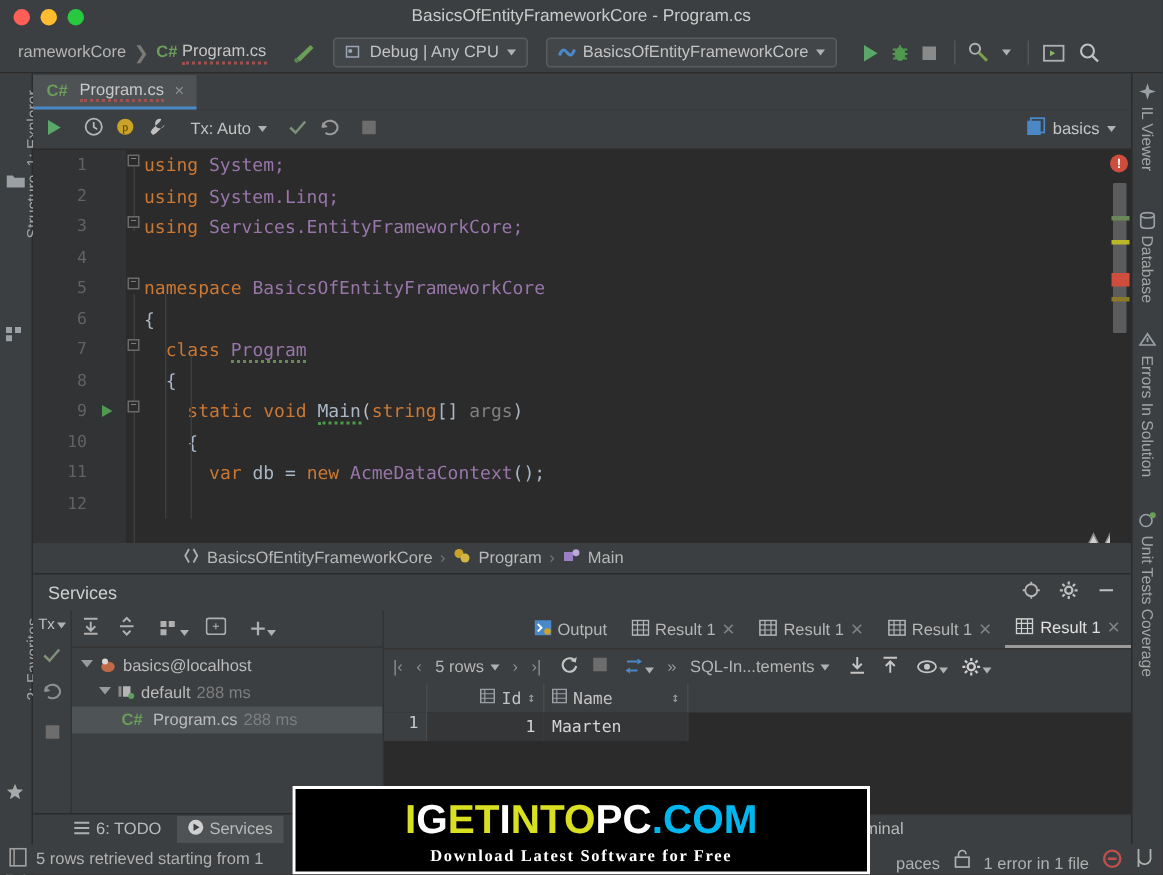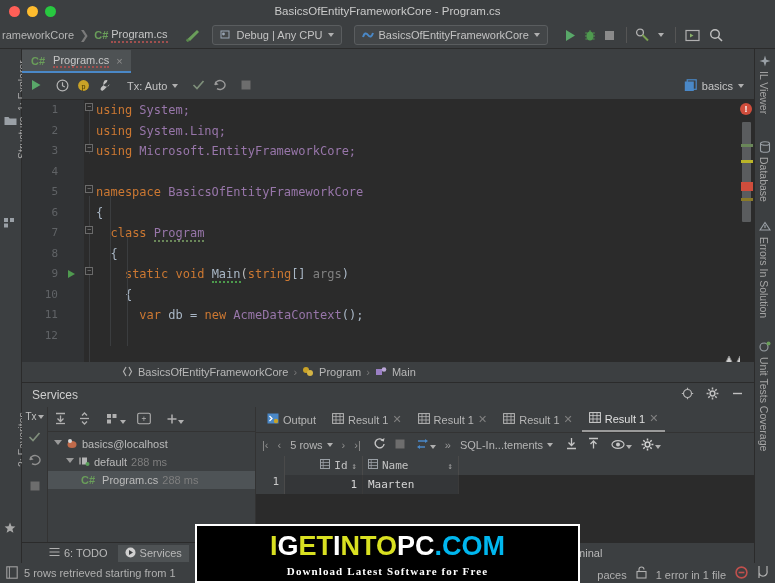--- a/index.html
+++ b/index.html
@@ -181,21 +181,21 @@
   .tnode.sel { background: #4e5356; }
   .tri { width: 0; height: 0; border-left: 4.5px solid #9a9a9a;
     border-top: 3.5px solid transparent; border-bottom: 3.5px solid transparent; }
   .tri.open { border-left: 4px solid transparent; border-right: 4px solid transparent;
     border-top: 5px solid #9a9a9a; }
   .ms { color: #7e7e7e; }
 
   .svc-right { flex: 1; display: flex; flex-direction: column;
     border-left: 1px solid #333; }
   .res-tabs { height: 25px; display: flex; align-items: center; gap: 2px;
-    padding-left: 4px; font-size: 11px; }
+    padding-left: 4px; font-size: 11px; justify-content: flex-end; }
   .res-tab { display: flex; align-items: center; gap: 4px; padding: 0 7px;
     height: 24px; color: #b6b6b6; }
   .res-tab.active { color: #e0e0e0; border-bottom: 2px solid #9a9a9a; }
   .res-tab .x { color: #808080; }
   .res-toolbar {
     height: 24px; display: flex; align-items: center; gap: 9px; padding-left: 6px;
     background: #3c3f41; border-top: 1px solid #333; font-size: 11px;
     color: #b5b5b5;
   }
   .grid-area { flex: 1; background: #2b2b2b; position: relative; overflow: hidden;}
@@ -250,21 +250,21 @@
   <div class="titlebar">
     <div class="traffic">
       <div class="tl r"></div>
       <div class="tl y"></div>
       <div class="tl g"></div>
     </div>
     <div class="title-text">BasicsOfEntityFrameworkCore - Program.cs</div>
   </div>
 
   <div class="toolbar">
-    <div class="crumb" style="padding-left:2px;">
+    <div class="crumb" style="padding-left:12px;">
       <span>rameworkCore</span>
       <span class="sep">❯</span>
       <span class="cs-badge">C#</span>
       <span class="file">Program.cs</span>
     </div>
 
     <div class="tb-btn" style="margin-left:14px;width:22px;">
       <svg width="17" height="15" viewBox="0 0 17 15">
           <path d="M13 2 L15 4 L6 13 L3.5 11 Z" fill="#6a9e5a"></path>
           <path d="M3 10.5 L5.5 13 L3.5 14 L2 12.5 Z" fill="#5a8a4c"></path>
@@ -501,21 +501,21 @@
         <div class="fold-marker" style="left:1px; top:126px;">−</div>
         <div class="fold-marker" style="left:1px; top:167px;">−</div>
       </div>
 
       <div class="codelines">
         <div class="vline" style="left:14px; top:96px; bottom:0; background:#3b3d3f;"></div>
         <div class="vline" style="left:31px; top:137px; bottom:0; background:#3b3d3f;"></div>
 
         <div class="cl"><span class="k">using</span><span class="pu"> System;</span></div>
         <div class="cl"><span class="k">using</span><span class="pu"> System.Linq;</span></div>
-        <div class="cl"><span class="k">using</span><span class="pu"> Microsoft.EntityFrameworkCore;</span></div>
+        <div class="cl"><span class="k">using</span><span class="pu"> Services.EntityFrameworkCore;</span></div>
         <div class="cl"></div>
         <div class="cl"><span class="k">namespace</span><span class="pu"> BasicsOfEntityFrameworkCore</span></div>
         <div class="cl"><span class="pl">{</span></div>
         <div class="cl">&nbsp;&nbsp;<span class="k">class</span> <span class="pu squig">Program</span></div>
         <div class="cl">&nbsp;&nbsp;<span class="pl">{</span></div>
         <div class="cl">&nbsp;&nbsp;&nbsp;&nbsp;<span class="k">static</span> <span class="k">void</span> <span class="id squig-g">Main</span>(<span class="k">string</span><span class="pl">[] </span><span class="grey">args</span><span class="pl">)</span></div>
         <div class="cl">&nbsp;&nbsp;&nbsp;&nbsp;<span class="pl">{</span></div>
         <div class="cl">&nbsp;&nbsp;&nbsp;&nbsp;&nbsp;&nbsp;<span class="k">var</span> <span class="id">db</span> <span class="pl">=</span> <span class="k">new</span> <span class="pu">AcmeDataContext</span><span class="pl">();</span></div>
         <div class="cl"></div>
       </div>

